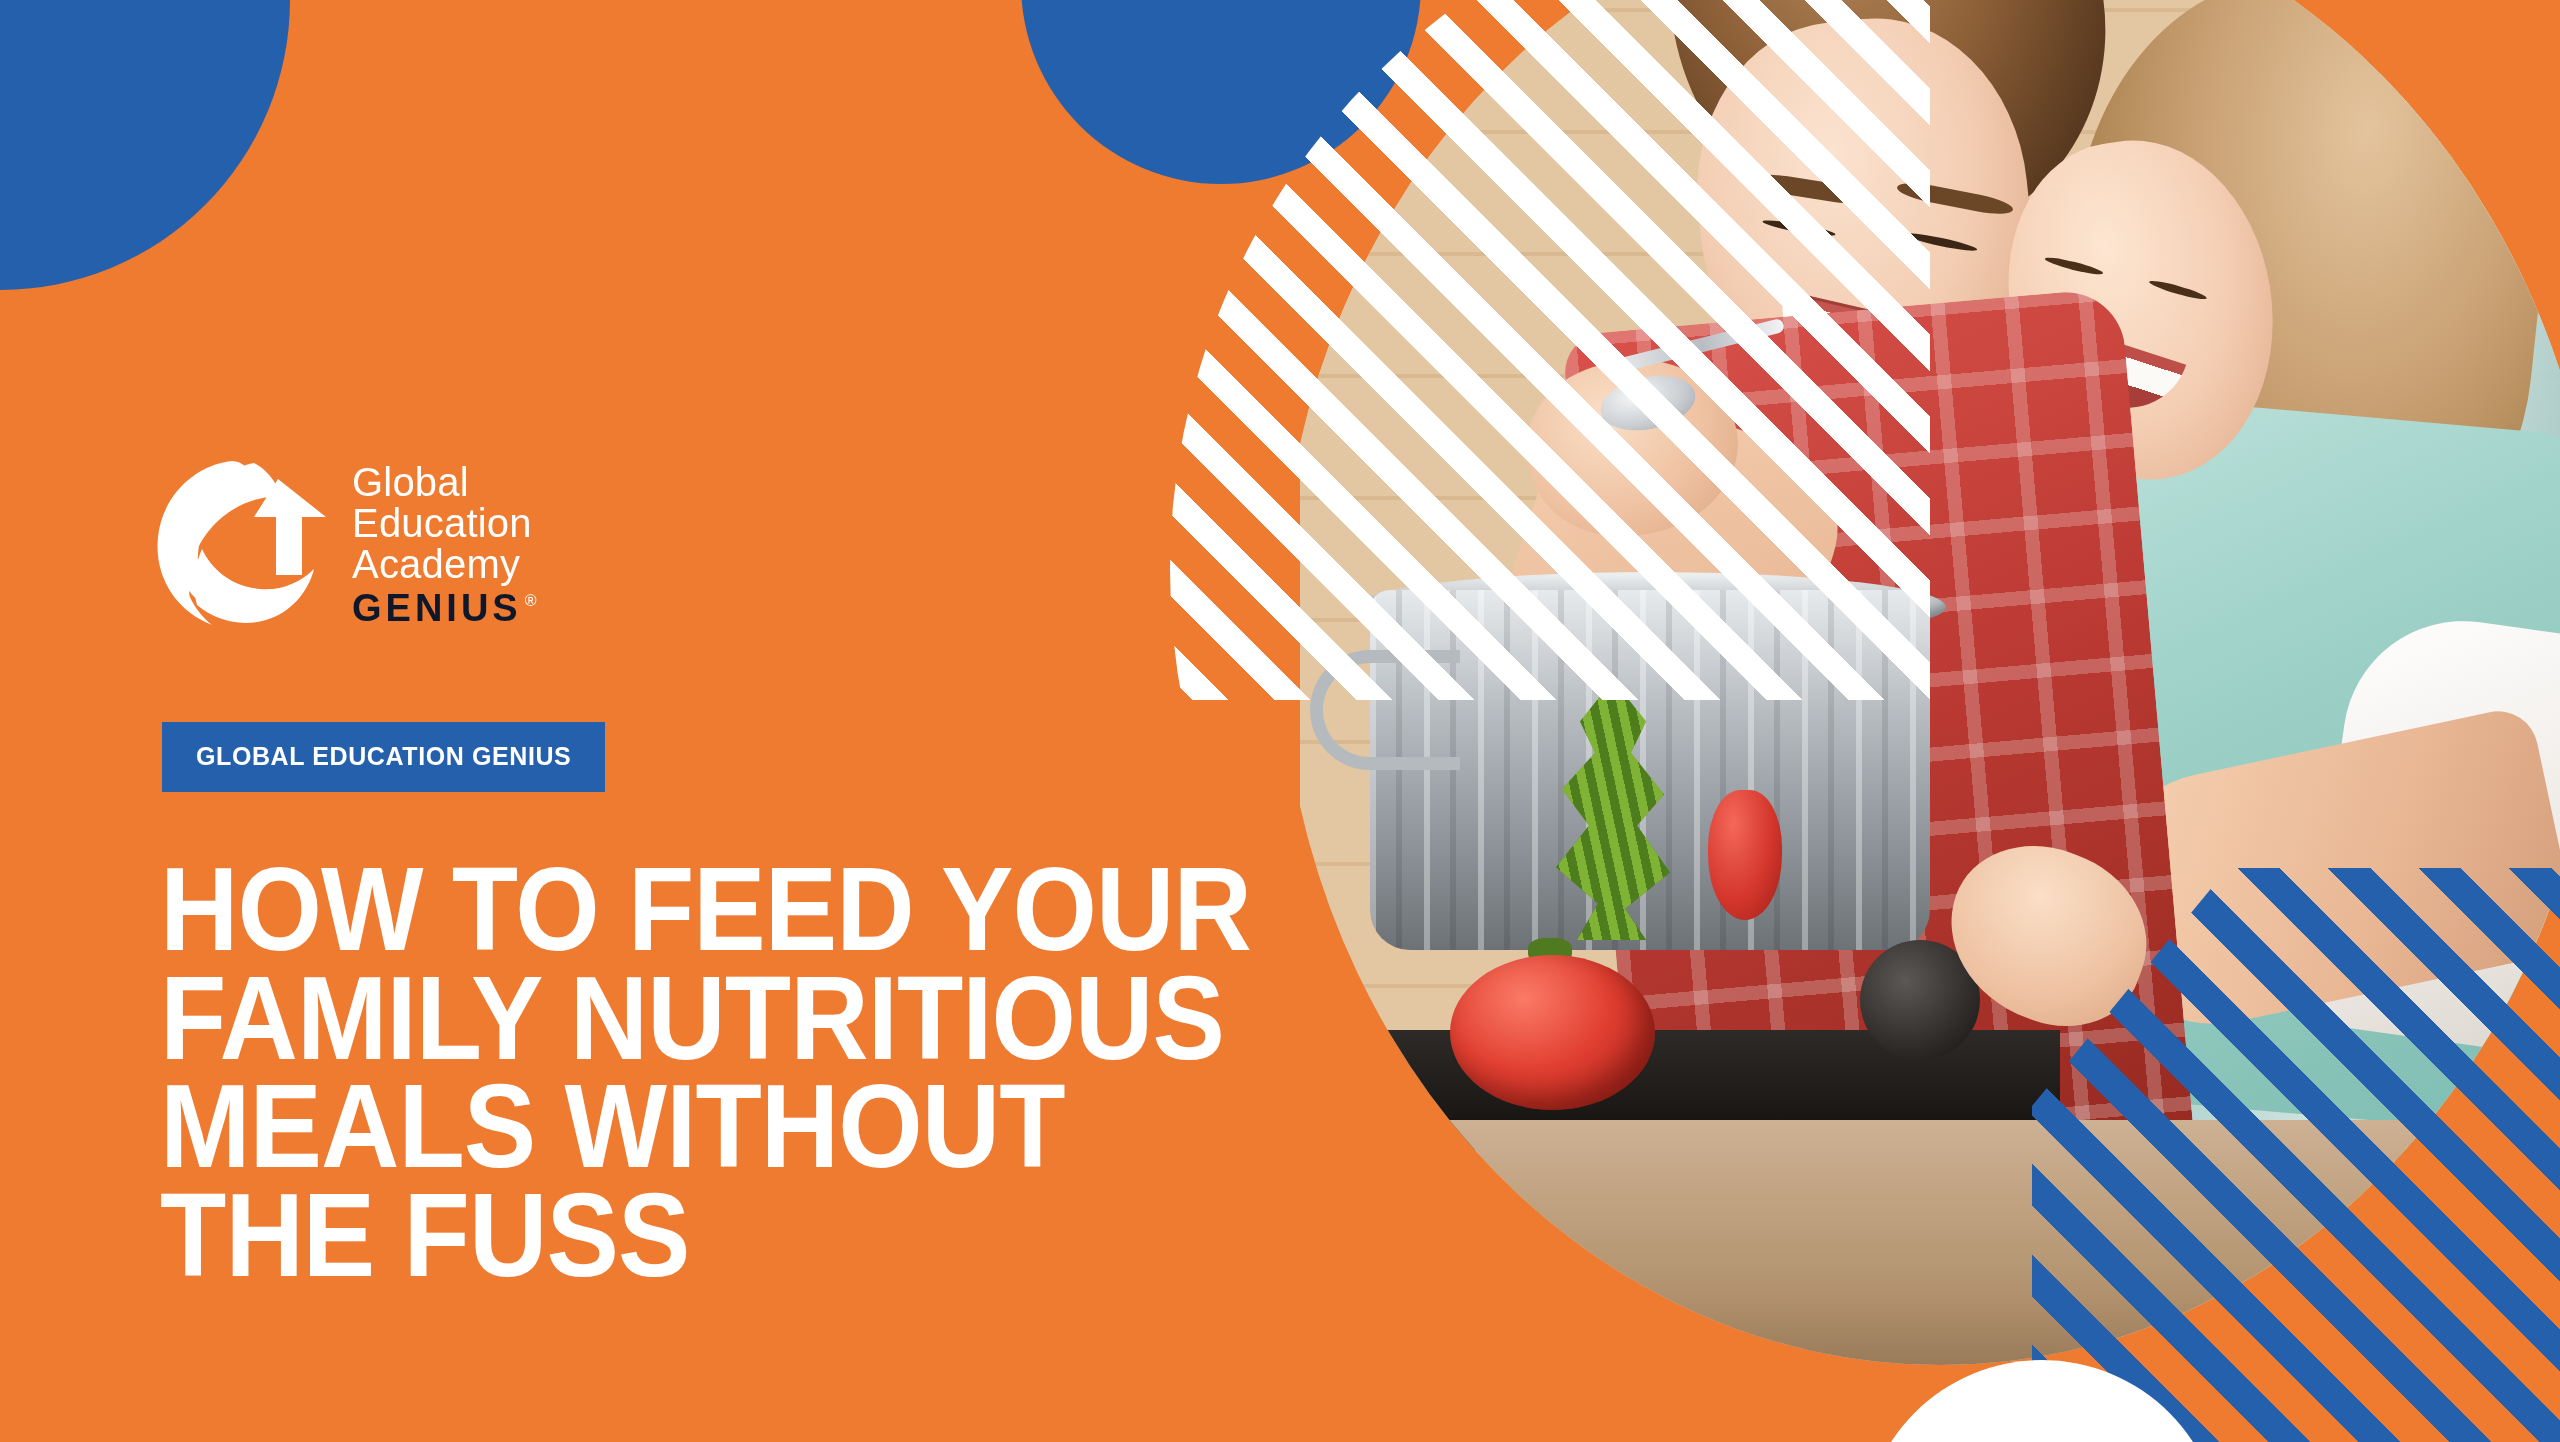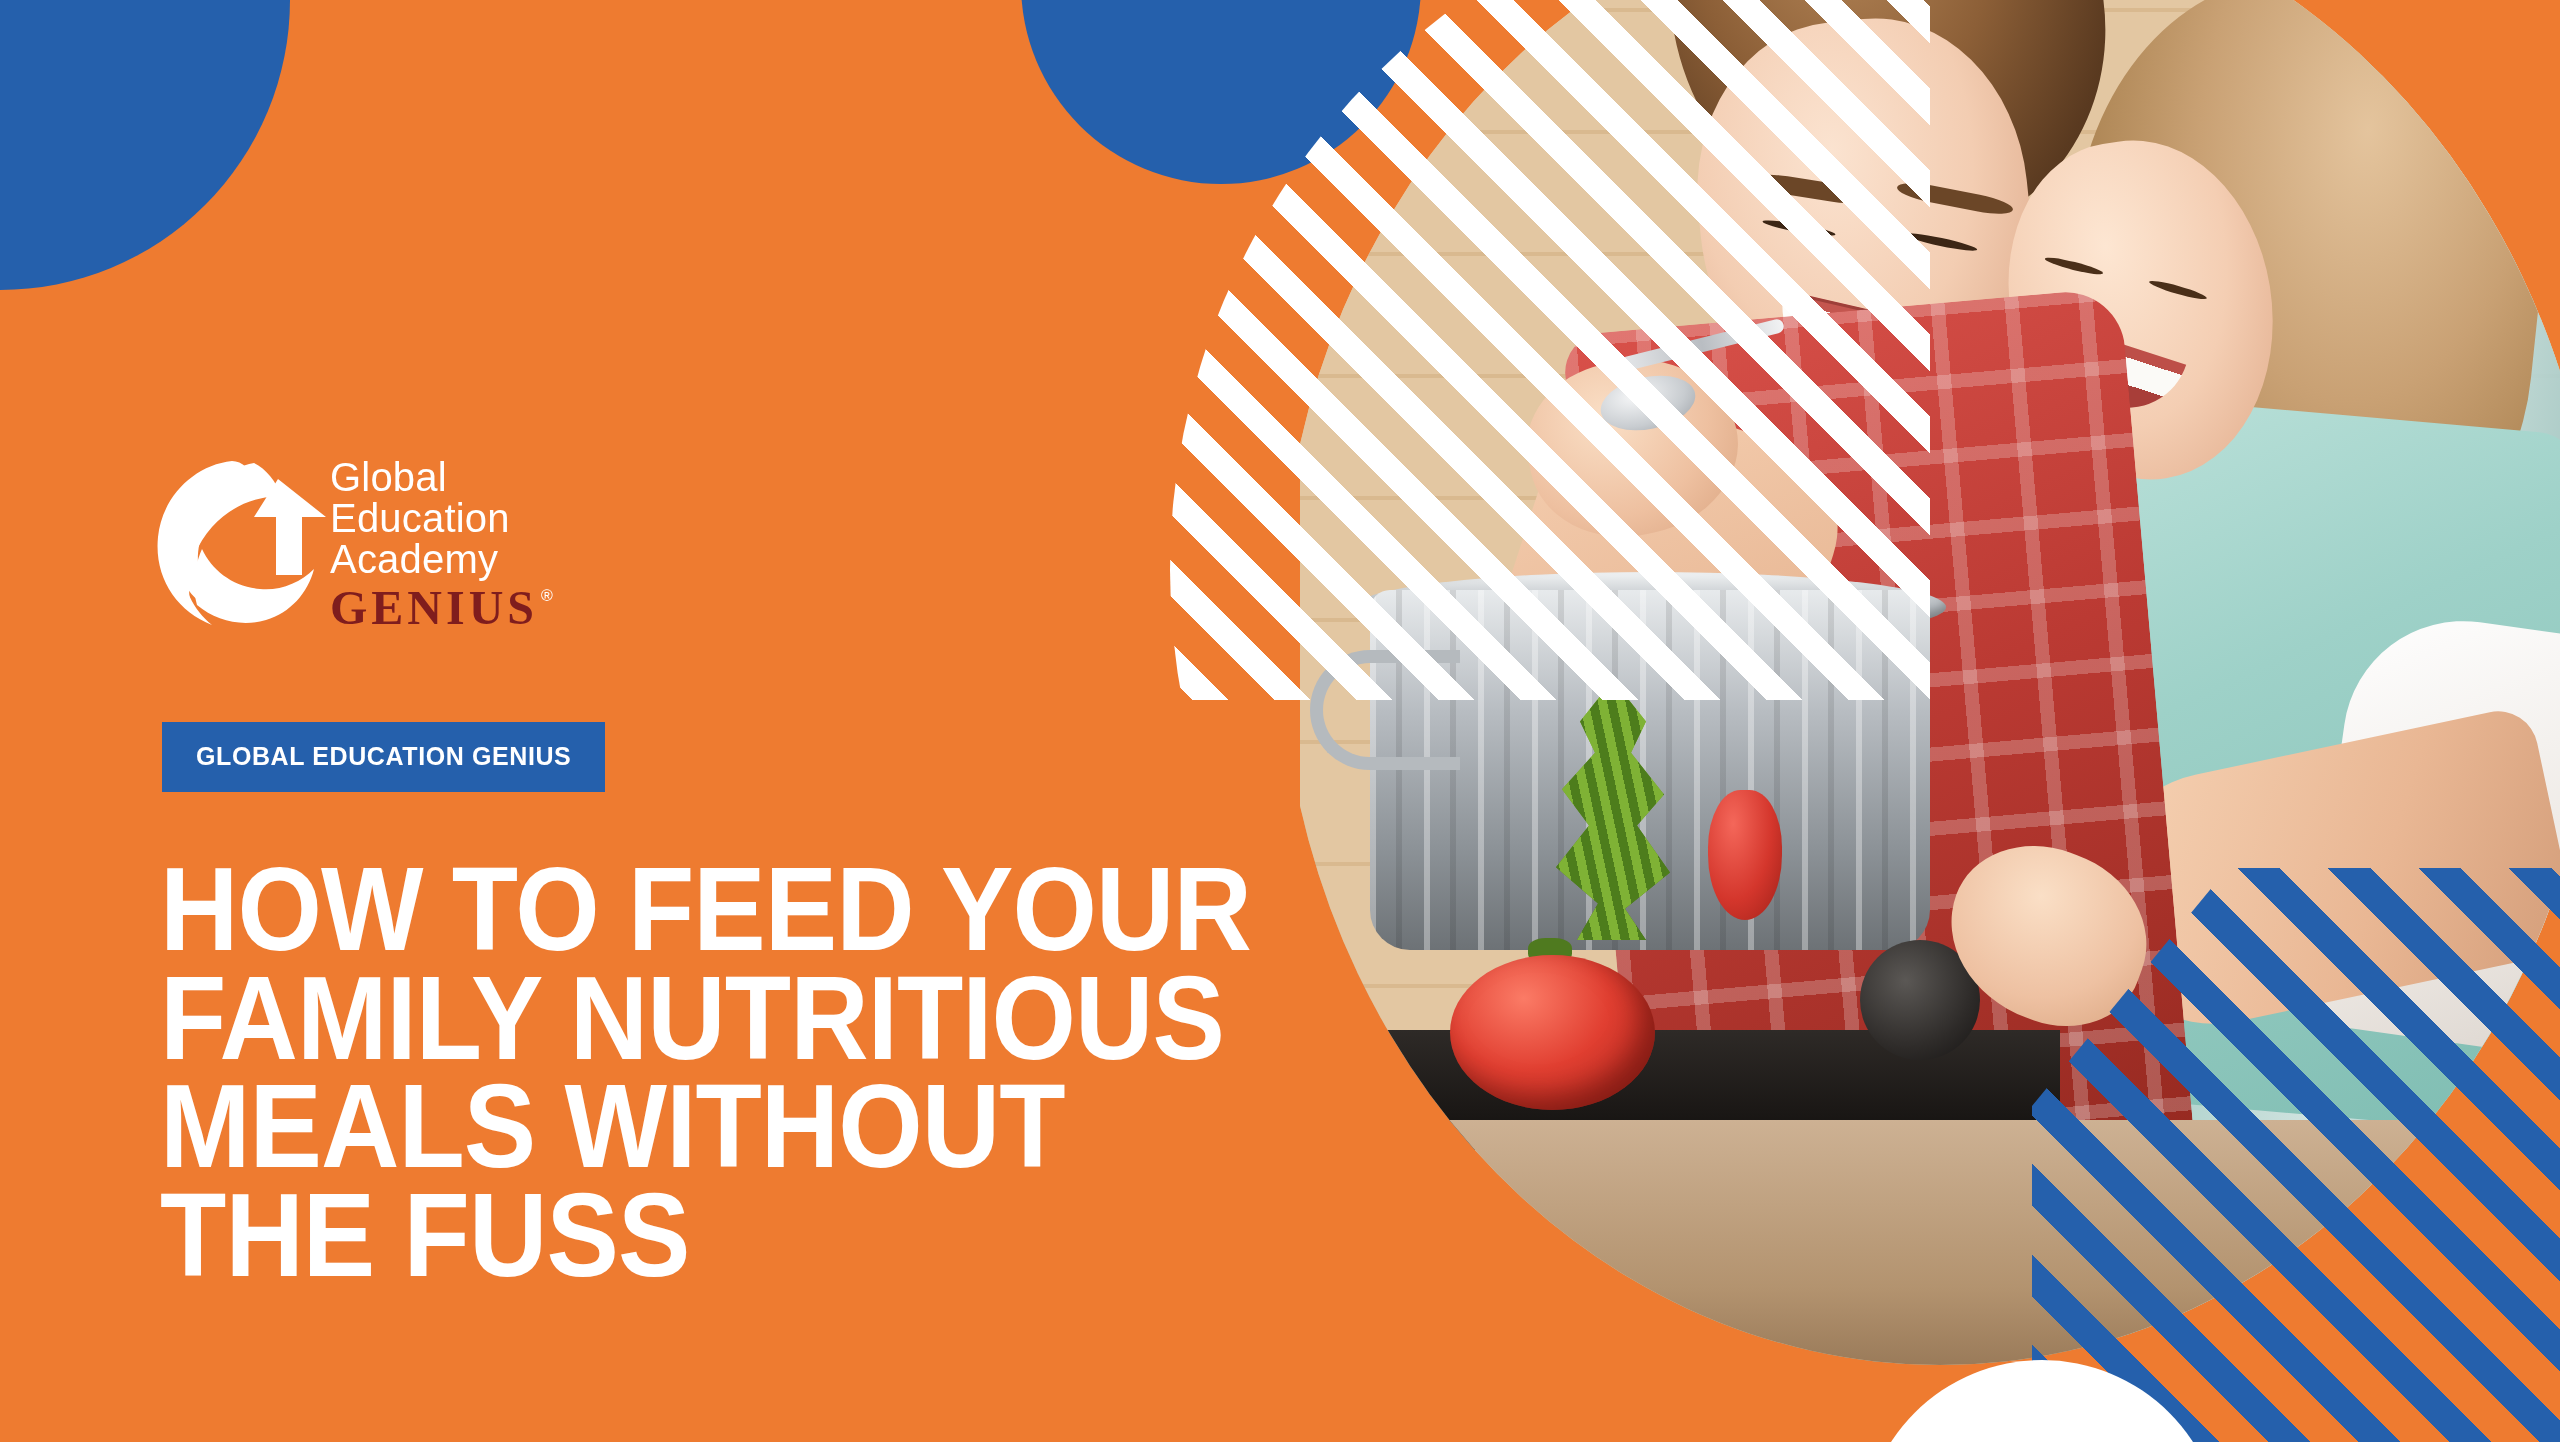--- a/index.html
+++ b/index.html
@@ -248,35 +248,35 @@
     width:700px; height:700px;
     background:repeating-linear-gradient(45deg,
       #2560AC 0px, #2560AC 30px,
       rgba(0,0,0,0) 30px, rgba(0,0,0,0) 64px);
     clip-path:polygon(0% 34%, 28% 0%, 100% 0%, 100% 100%, 0% 100%);
   }
 
   
   .logo {
     position:absolute; left:150px; top:455px;
-    display:flex; align-items:center; 
+    display:flex; align-items:center; gap:22px;
   }
   .logo-mark { width:180px; height:180px; position:relative; flex:0 0 auto; }
   .logo-text {
     color:#fff; line-height:1.02; font-weight:400;
     font-family:"Liberation Sans", sans-serif;
   }
   .logo-text .l1, .logo-text .l2, .logo-text .l3 { font-size:40px; letter-spacing:.2px; }
   .logo-genius {
     display:flex; align-items:flex-start; gap:3px;
     margin-top:4px;
   }
   .logo-genius .g-word {
-    font-family:Liberation Serif, serif;
-    font-size:48px; font-weight:700; color:#7f1d1d;
+    font-family:Liberation Sans, sans-serif;
+    font-size:38px; font-weight:700; color:#0f172a;
     letter-spacing:4px;
   }
   .logo-genius .g-reg { font-size:16px; color:#fff; line-height:1; margin-top:4px; }
 
   .badge {
     position:absolute; left:162px; top:722px;
     background:#2560AC; color:#fff;
     padding:20px 34px 21px 34px;
     font-size:25px; font-weight:700; letter-spacing:.6px;
   }

